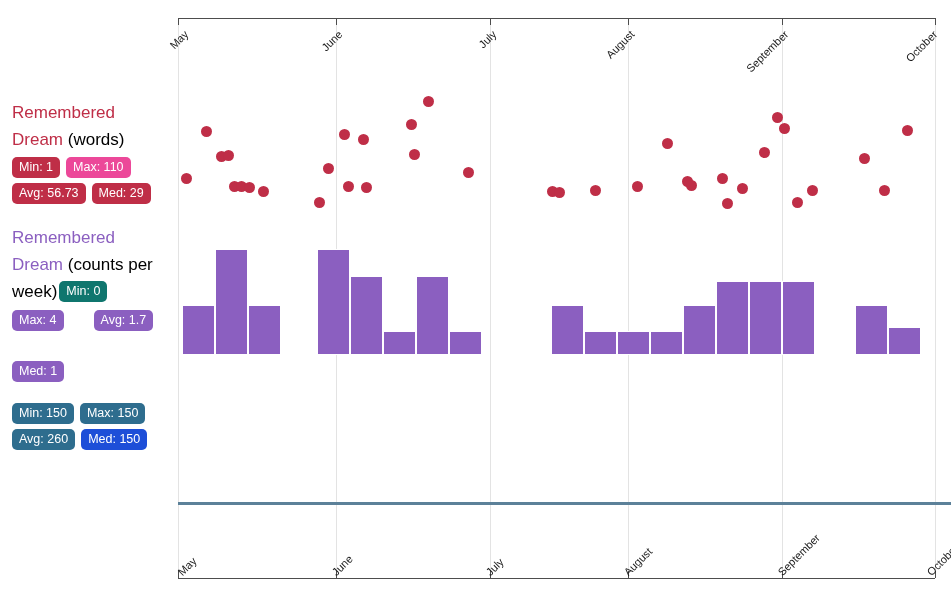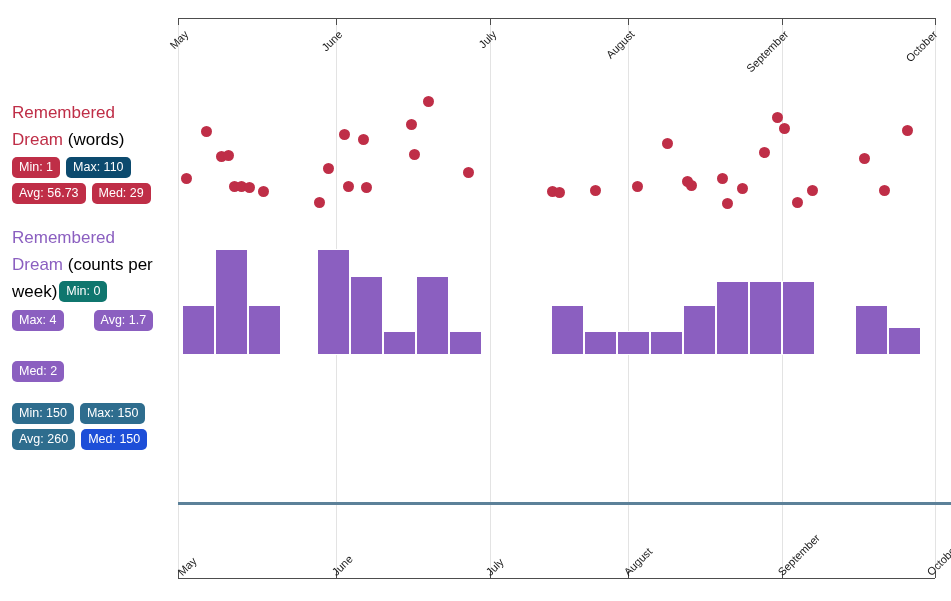--- a/index.html
+++ b/index.html
@@ -134,34 +134,34 @@
 <div id="stage">
 
   <div class="legend">
 
     <div class="legend-block" style="top:88px;">
       <div class="legend-title">
         <span class="hl" style="color:#bf2e47;">Remembered Dream</span><span> (words)</span>
       </div>
       <div class="badges">
         <span class="badge" style="background:#bf2e47;">Min: 1</span>
-        <span class="badge" style="background:#0c4a6e;">Max: 110</span>
+        <span class="badge" style="background:#ec4899;">Max: 110</span>
         <span class="badge" style="background:#bf2e47;">Avg: 56.73</span>
         <span class="badge" style="background:#bf2e47;">Med: 29</span>
       </div>
     </div>
 
     <div class="legend-block" style="top:224px;">
       <div class="title-flow">
         <span style="color:#8b5fc0;">Remembered Dream</span><span> (counts per week)</span><span class="badge" style="background:#0f766e;">Min: 0</span>
       </div>
       <div class="badges" style="margin-top:5px;gap:30px;">
         <span class="badge" style="background:#8b5fc0;">Max: 4</span>
         <span class="badge" style="background:#8b5fc0;">Avg: 1.7</span>
-        <span class="badge" style="background:#8b5fc0;">Med: 2</span>
+        <span class="badge" style="background:#8b5fc0;">Med: 1</span>
       </div>
     </div>
 
     <div class="legend-block" style="top:403px;">
       <div class="badges">
         <span class="badge" style="background:#2e6d8e;">Min: 150</span>
         <span class="badge" style="background:#2e6d8e;">Max: 150</span>
         <span class="badge" style="background:#2e6d8e;">Avg: 260</span>
         <span class="badge" style="background:#1d4ed8;">Med: 150</span>
       </div>

